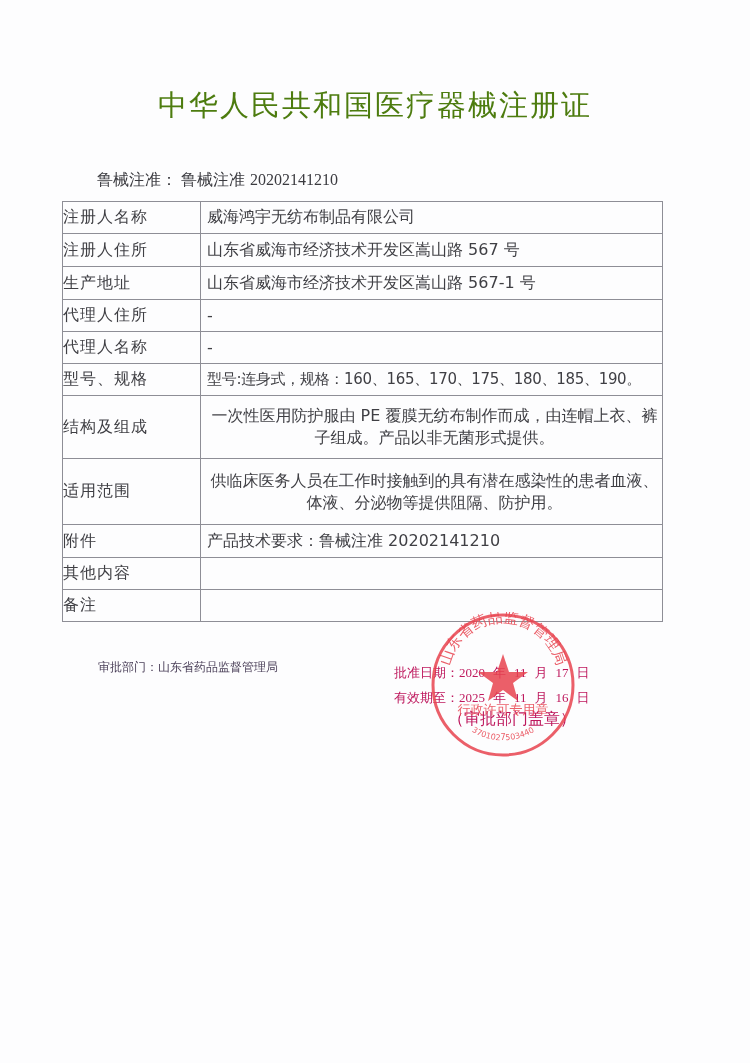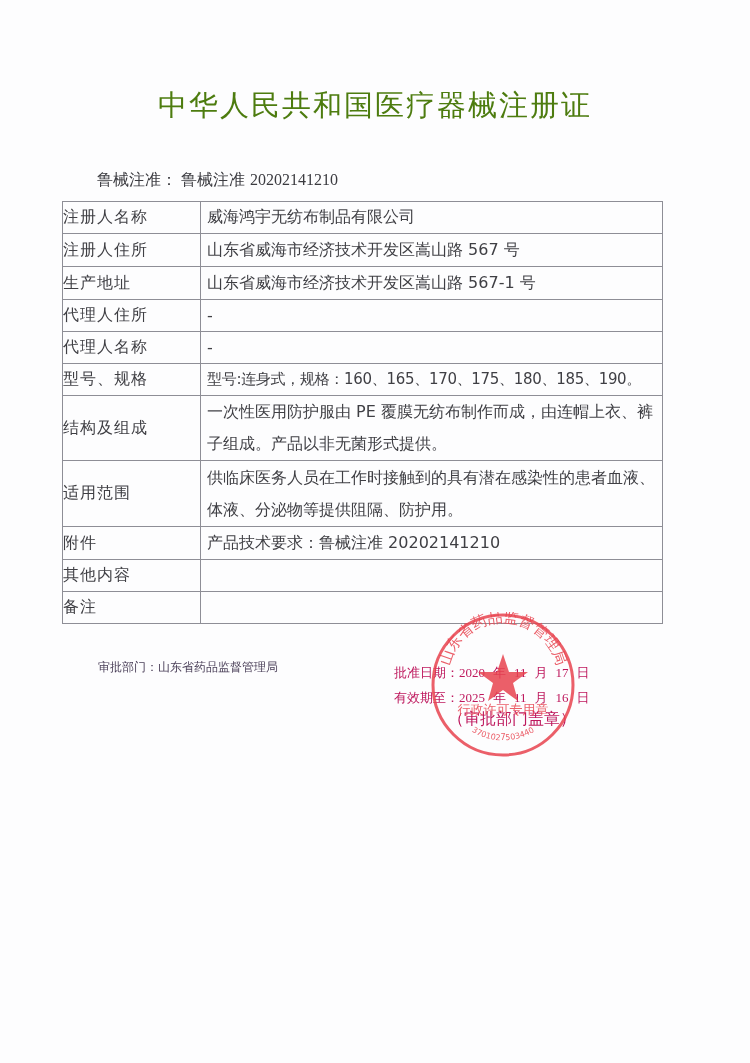--- a/index.html
+++ b/index.html
@@ -21,21 +21,21 @@
   table.cert {
     position: absolute; left: 62px; top: 201px; width: 601px;
     border-collapse: collapse; font-size: 16px;
   }
   table.cert td {
     border: 1.4px solid #8e8e96; padding: 0; vertical-align: middle;
     font-family: "DejaVu Sans", "Liberation Sans", sans-serif; color: #3f3f44;
   }
   td.lbl { width: 137px; text-align: left; letter-spacing: 1px; }
   td.val { padding-left: 6px !important; text-align: left; }
-  td.val.multi { line-height: 32px; }
+  td.val.multi { line-height: 22px; text-align: center; }
   .footer-left {
     position: absolute; left: 98px; top: 659px; font-size: 12px; color: #4a3f58;
     font-family: "DejaVu Sans", "Liberation Sans", sans-serif;
   }
   .footer-right {
     position: absolute; left: 394px; top: 660px; font-size: 13px; color: #be185d;
     font-family: Liberation Serif, serif; line-height: 25px;
   }
   .footer-right .gap { display: inline-block; width: 8px; }
   .seal {

